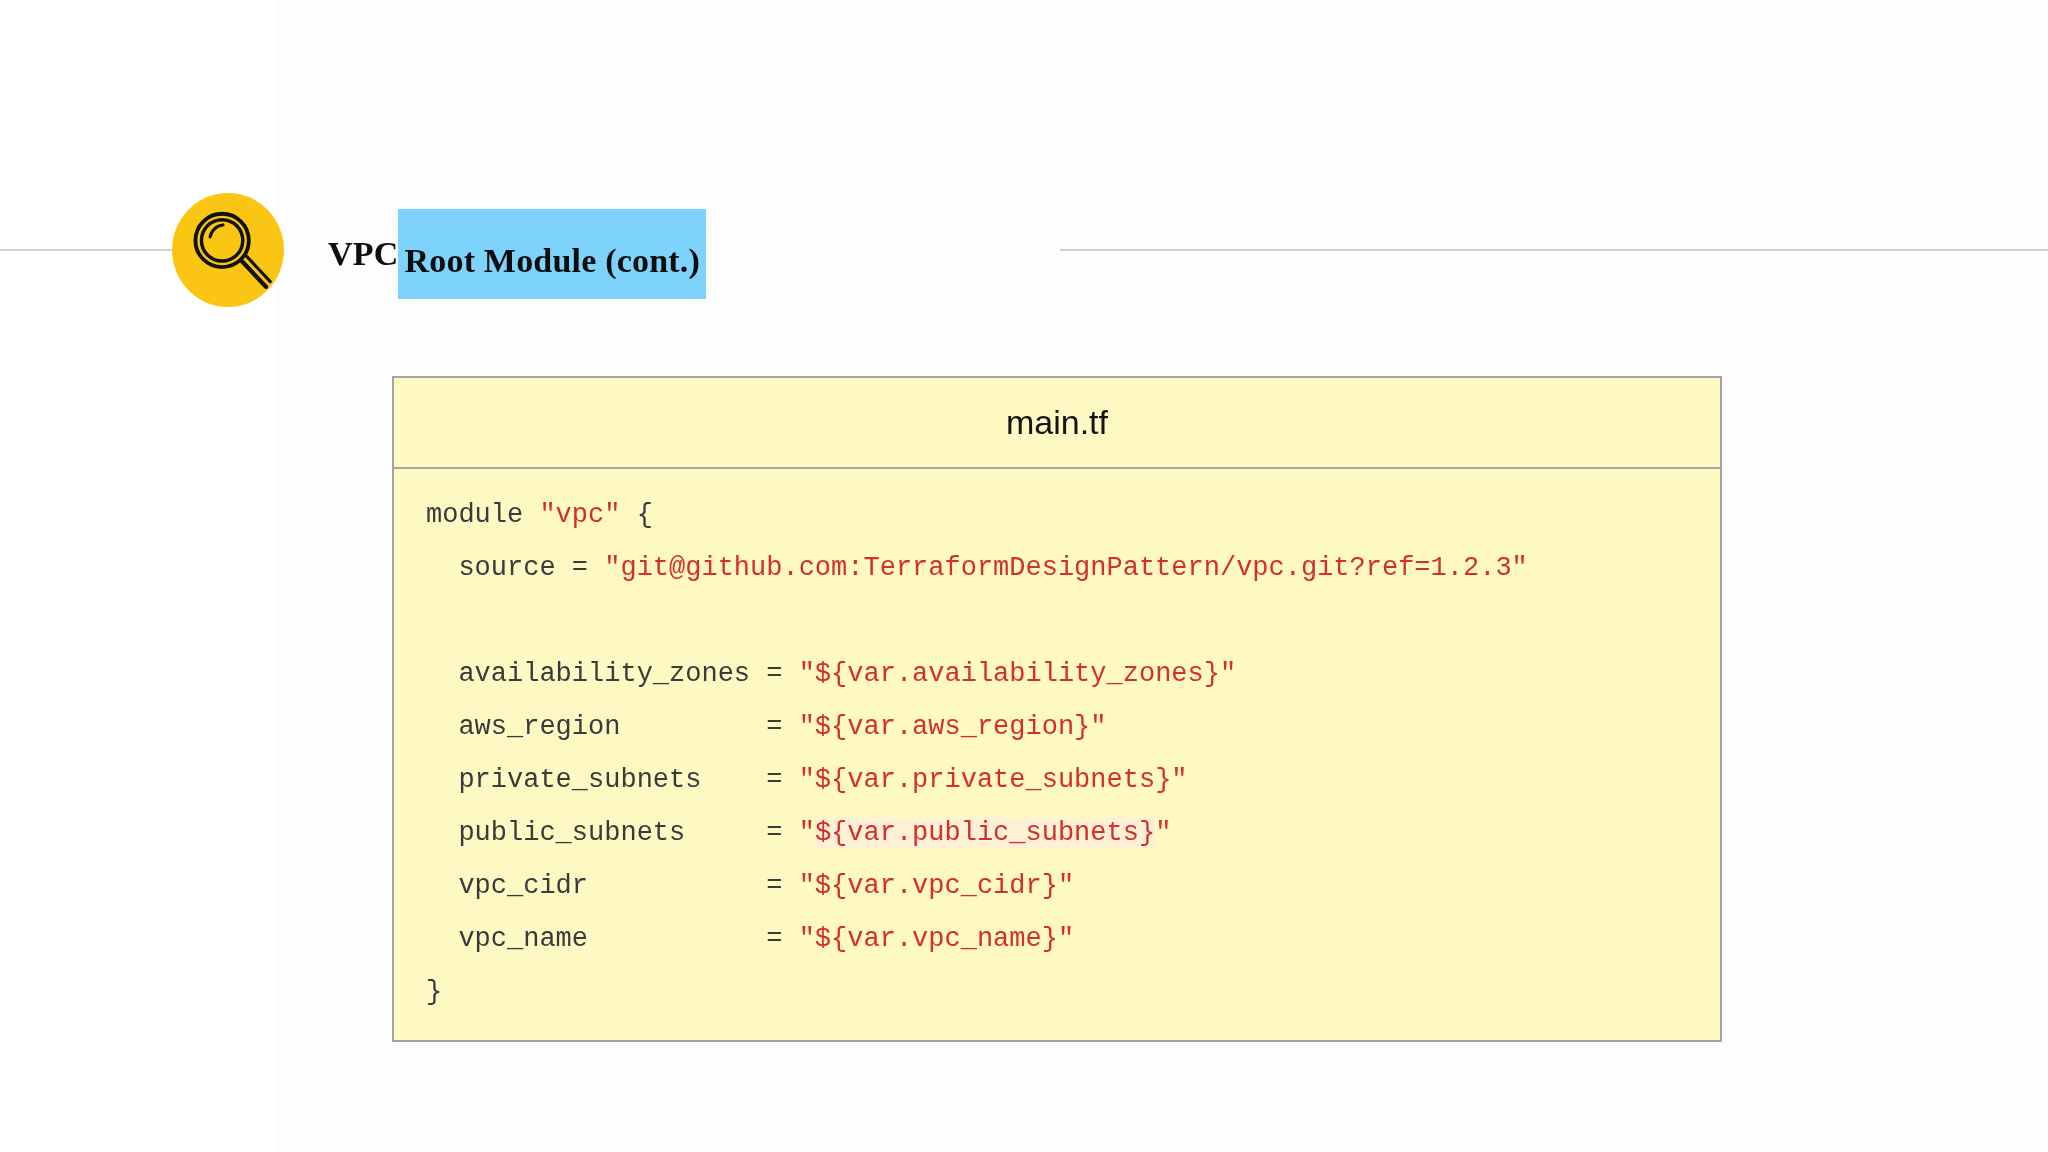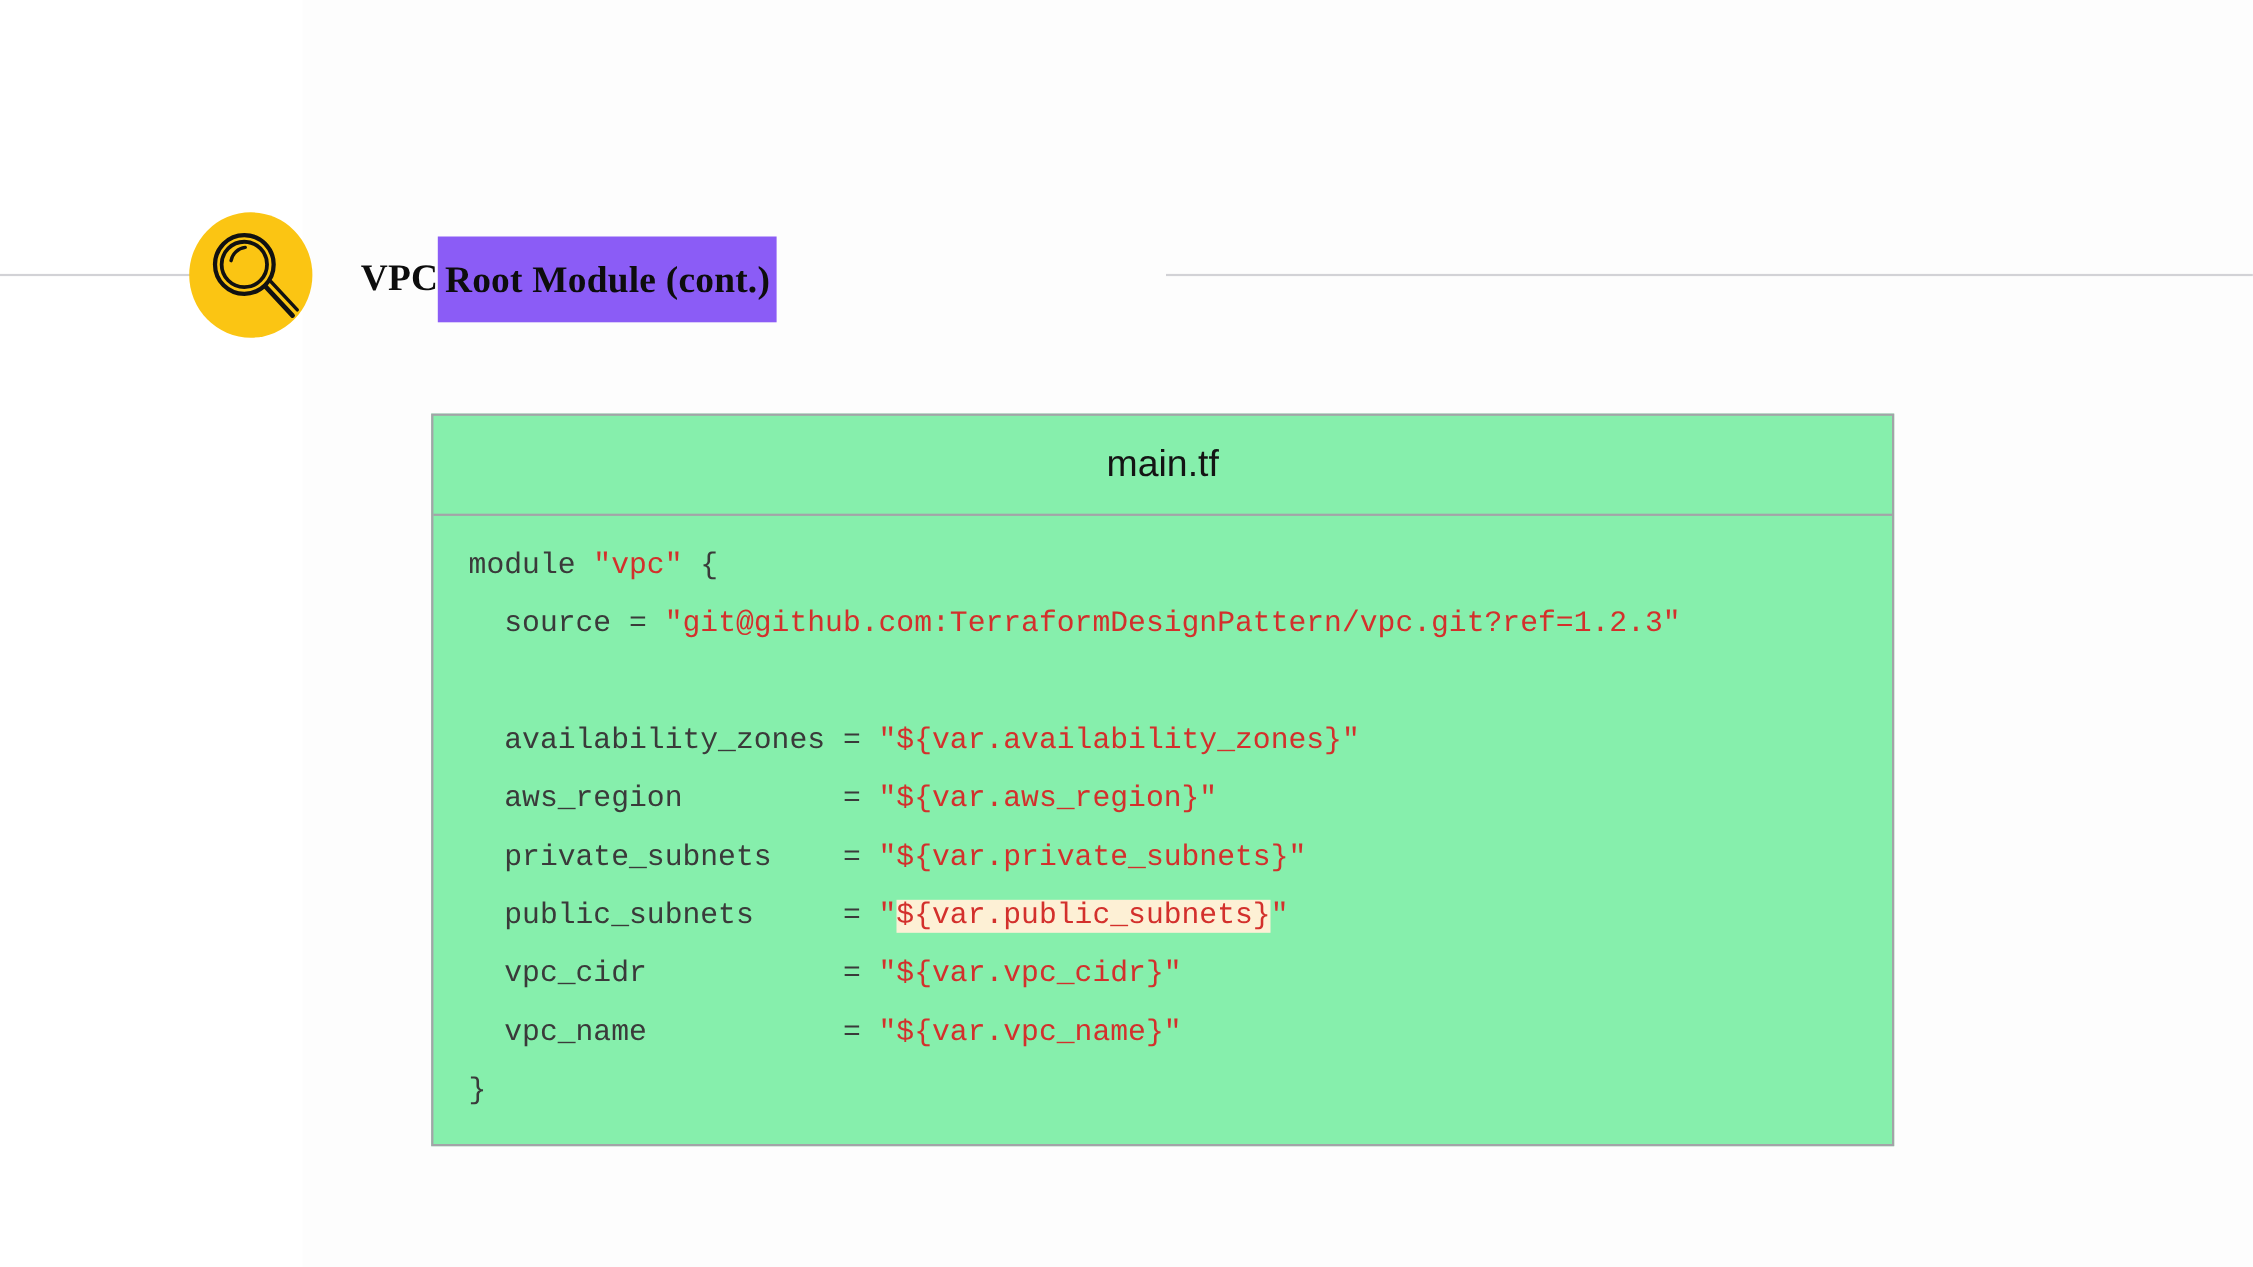--- a/index.html
+++ b/index.html
@@ -68,34 +68,34 @@
   }
   .title-text {
     font-family: "Liberation Serif", serif;
     font-weight: bold;
     font-size: 34px;
     color: #0d0d0d;
     letter-spacing: 0.2px;
     line-height: 64px;
   }
   .title-hl {
-    background: #8b5cf6;
-    padding: 8px 6px 6px 6px;
+    background: #7dd3fc;
+    padding: 20px 6px 6px 6px;
   }
 
   
   #code-card {
     position: absolute;
     left: 392px;
     top: 376px;
     width: 1330px;
     height: 666px;
     border: 2px solid #a3a3a8;
     box-sizing: border-box;
-    background: #86efac;
+    background: #fef9c3;
   }
   #code-card-header {
     height: 89px;
     border-bottom: 2px solid #a3a3a8;
     display: flex;
     align-items: center;
     justify-content: center;
   }
   #code-filename {
     font-family: "Liberation Sans", sans-serif;

